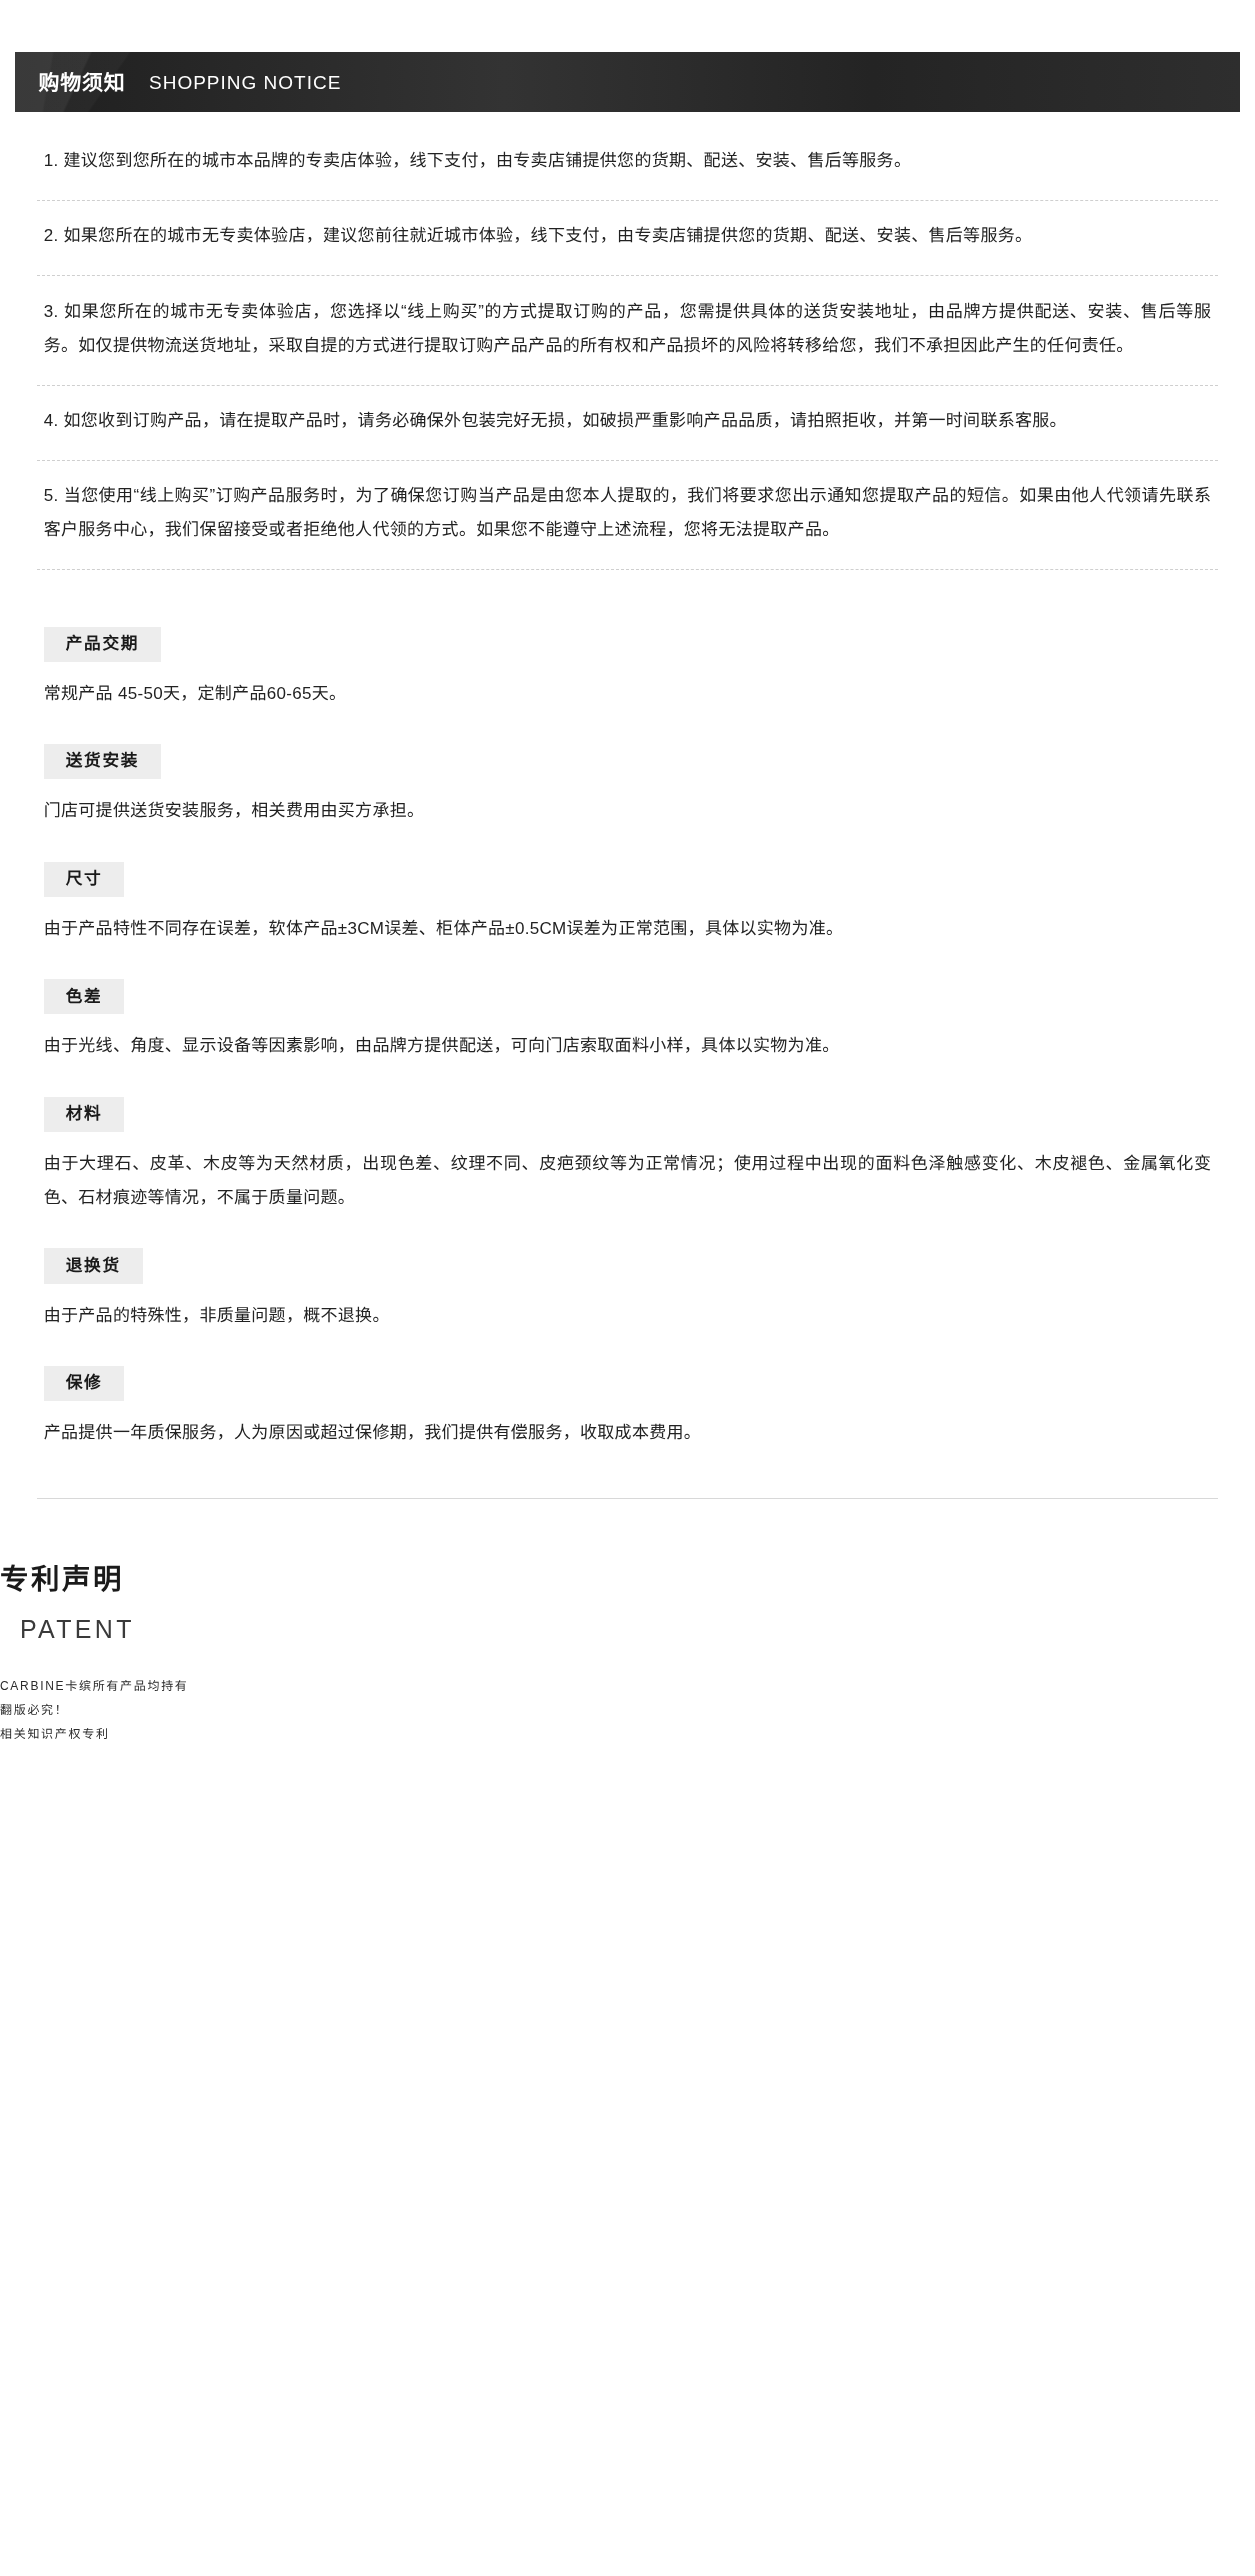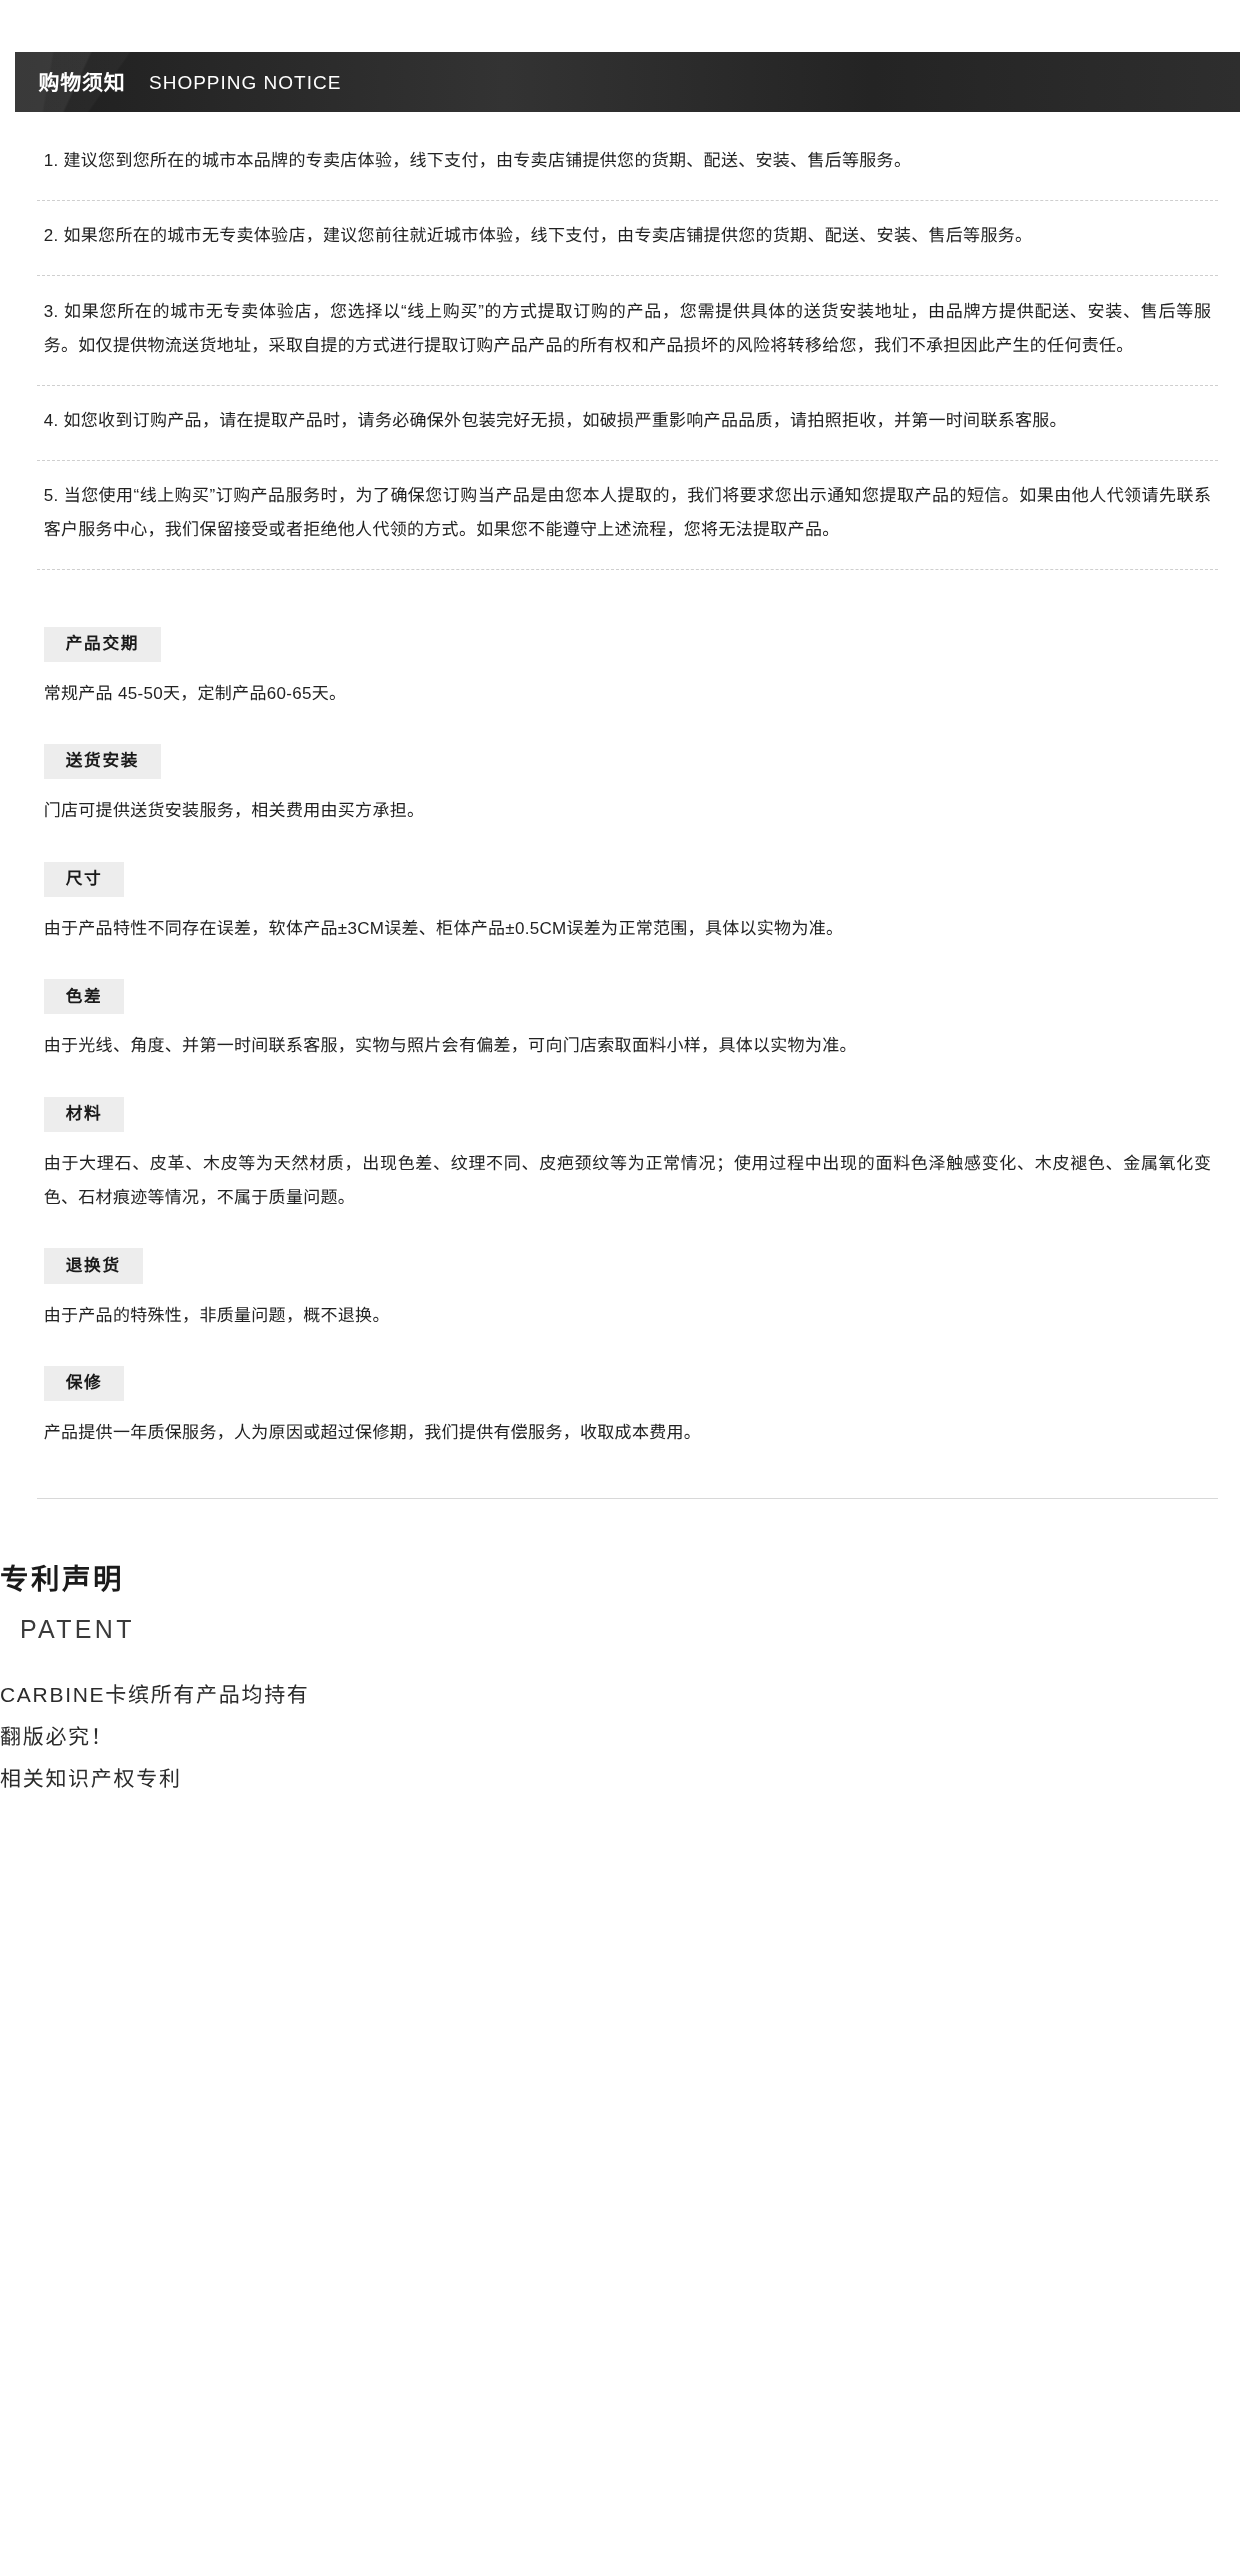--- a/index.html
+++ b/index.html
@@ -123,21 +123,21 @@
     letter-spacing: 3.3px;
     color: #3a3a3a;
     margin-top: 15px;
     line-height: 1.3;
     padding-left: 20px;
   }
   .patent-lines {
     margin-top: 28.5px;
   }
   .patent-line {
-    font-size: 21px;
+    font-size: 12px;
     letter-spacing: 1.7px;
     color: #2b2b2b;
     line-height: 2.0;
   }
   .bottom-space { height: 33px; }
 </style>
 </head>
 <body>
 
 <div class="page">
@@ -169,21 +169,21 @@
       <div class="spec-body">门店可提供送货安装服务，相关费用由买方承担。</div>
     </div>
 
     <div class="spec-block">
       <div class="spec-tag">尺寸</div>
       <div class="spec-body">由于产品特性不同存在误差，软体产品±3CM误差、柜体产品±0.5CM误差为正常范围，具体以实物为准。</div>
     </div>
 
     <div class="spec-block">
       <div class="spec-tag">色差</div>
-      <div class="spec-body">由于光线、角度、并第一时间联系客服，实物与照片会有偏差，可向门店索取面料小样，具体以实物为准。</div>
+      <div class="spec-body">由于光线、角度、显示设备等因素影响，由品牌方提供配送，可向门店索取面料小样，具体以实物为准。</div>
     </div>
 
     <div class="spec-block">
       <div class="spec-tag">材料</div>
       <div class="spec-body">由于大理石、皮革、木皮等为天然材质，出现色差、纹理不同、皮疤颈纹等为正常情况；使用过程中出现的面料色泽触感变化、木皮褪色、金属氧化变色、石材痕迹等情况，不属于质量问题。</div>
     </div>
 
     <div class="spec-block">
       <div class="spec-tag">退换货</div>
       <div class="spec-body">由于产品的特殊性，非质量问题，概不退换。</div>

